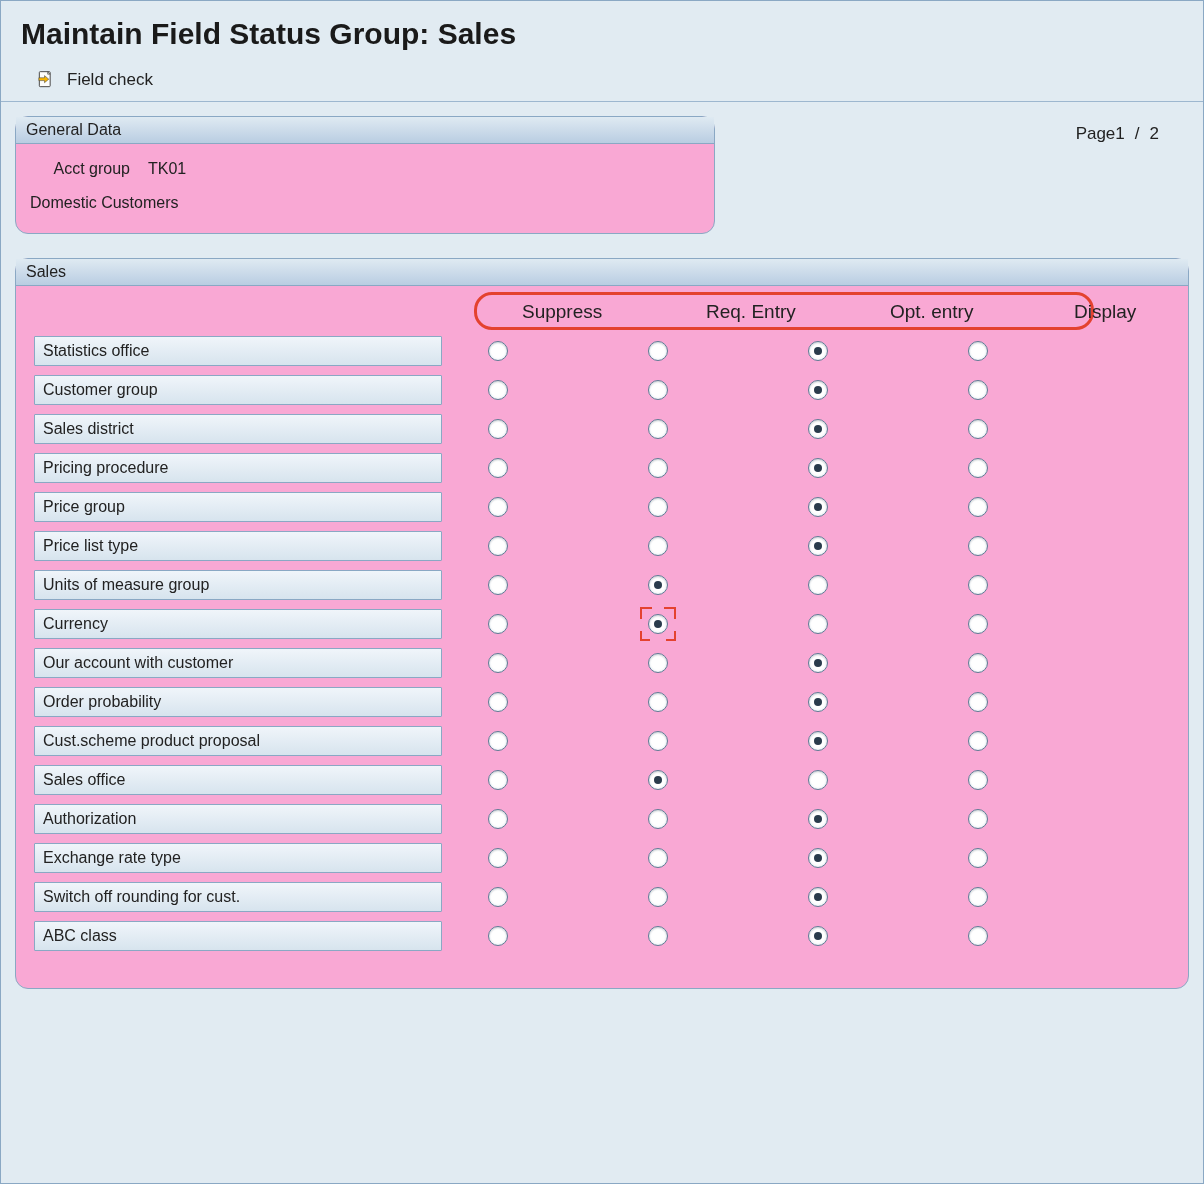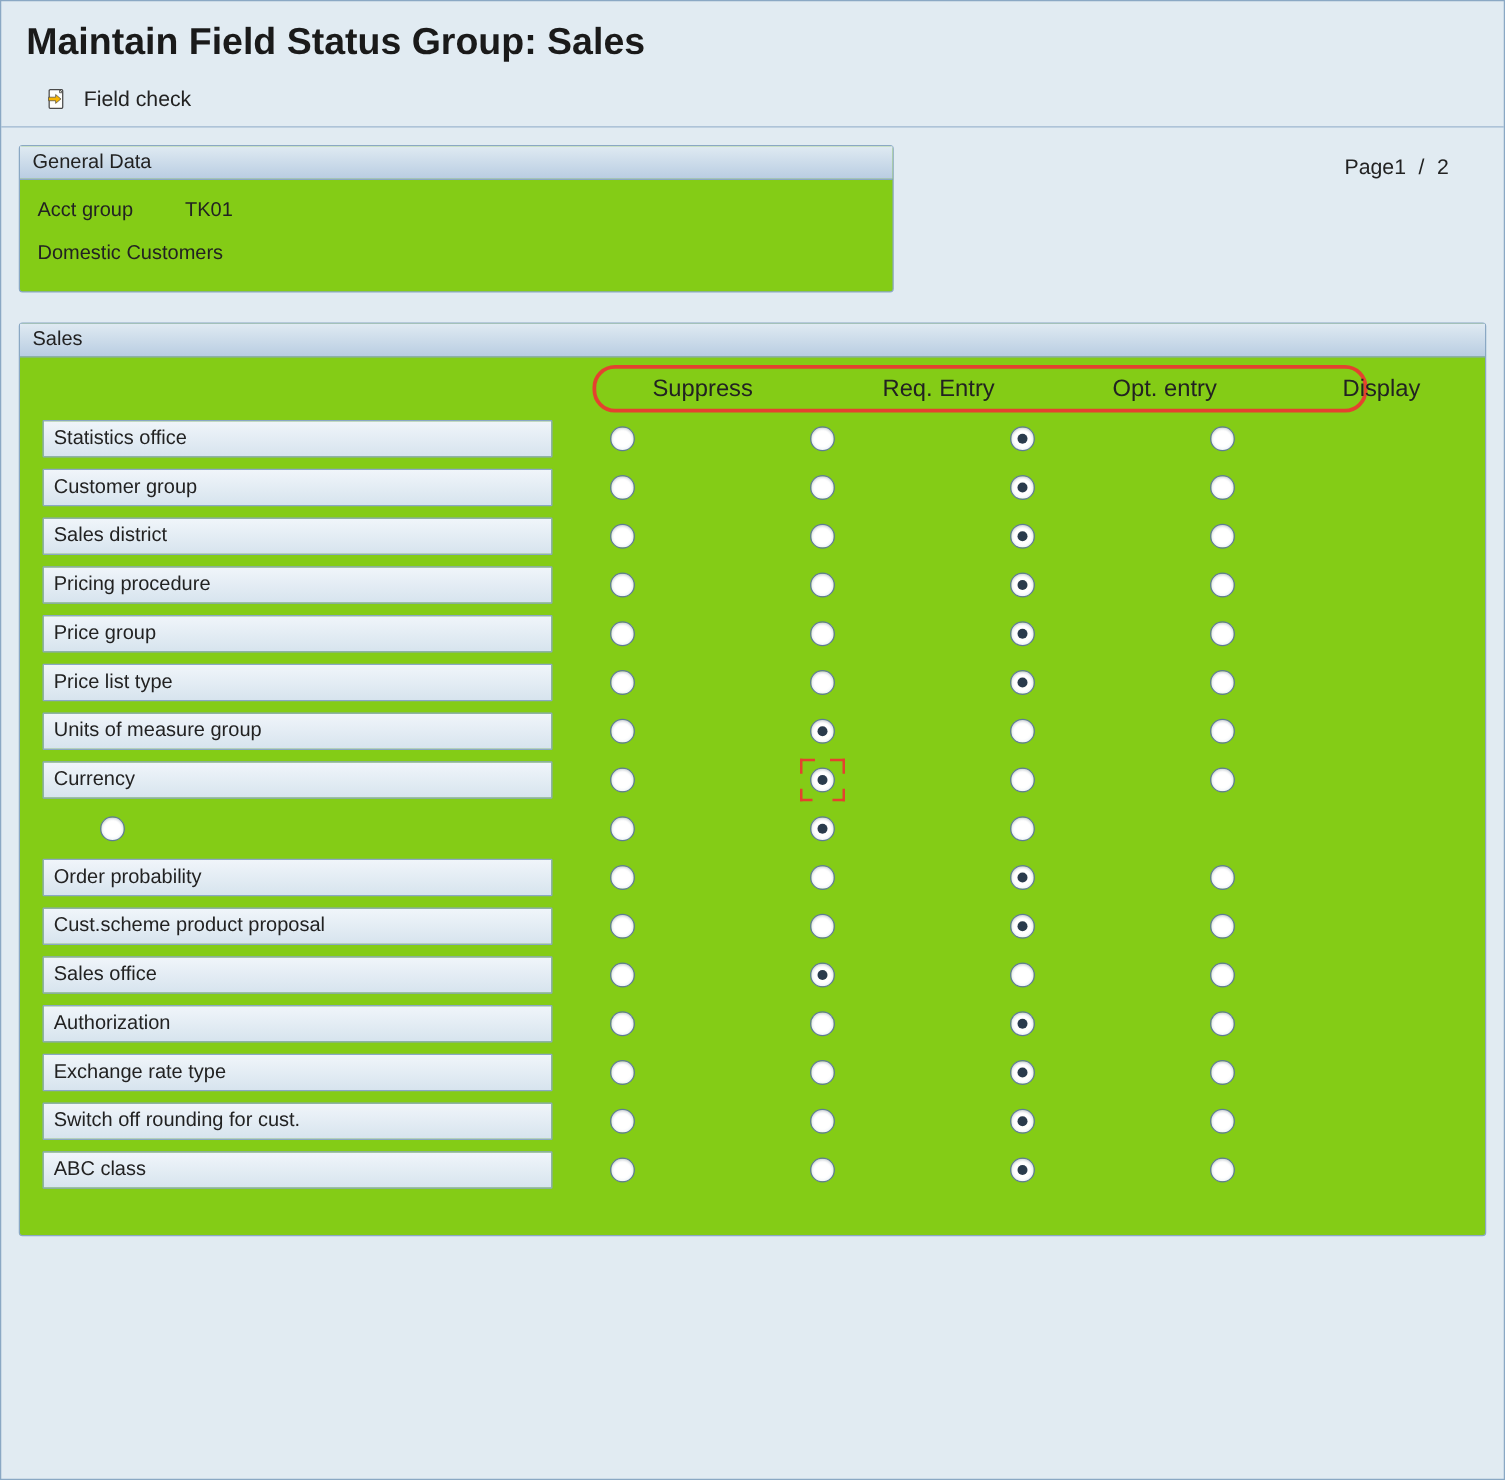--- a/index.html
+++ b/index.html
@@ -47,23 +47,23 @@
       height: calc(1184px - 130px);
       overflow: hidden;
     }
     .top-row {
       display: flex;
       align-items: flex-start;
       justify-content: space-between;
       gap: 20px;
     }
     .panel {
-      background: #84cc16;
+      background: #f9a8d4;
       border: 1px solid #8aa8c4;
-      border-radius: 3px;
+      border-radius: 13px;
     }
     .panel-head {
       background: linear-gradient(#dfeaf2,#b9cde2);
       padding: 4px 10px;
       border-bottom: 1px solid #8aa8c4;
       font-size: 16px;
       color: #222;
     }
     .general-panel {
       width: 700px;
@@ -71,21 +71,21 @@
     .general-body {
       padding: 10px 14px 14px 14px;
       line-height: 1.9;
       font-size: 16px;
       color: #222;
       display: flex;
       flex-direction: column;
       gap: 4px;
     }
     .gd-row { display: flex; gap: 18px; }
-    .gd-label { min-width: 100px; }
+    .gd-label { min-width: 100px; text-align: right; }
     .page-block {
       display: flex;
       align-items: center;
       padding: 8px 30px 0 0;
       font-size: 17px;
       color: #222;
     }
     .page-nums {
       display: flex;
       align-items: center;
@@ -443,20 +443,21 @@
                   <input type="radio" class="radio" name="row8" style="">
                 </span>
               </div>
               <div class="radio-cell">
                 <span class="radio-wrap">
                   <input type="radio" class="radio" name="row8" style="">
                 </span>
               </div>
             </div>
             <div class="field-row">
+              <div class="field-label-box">Our account with customer</div>
               <div class="radio-cell">
                 <span class="radio-wrap">
                   <input type="radio" class="radio" name="row9" style="">
                 </span>
               </div>
               <div class="radio-cell">
                 <span class="radio-wrap">
                   <input type="radio" class="radio" name="row9" style="">
                 </span>
               </div>

